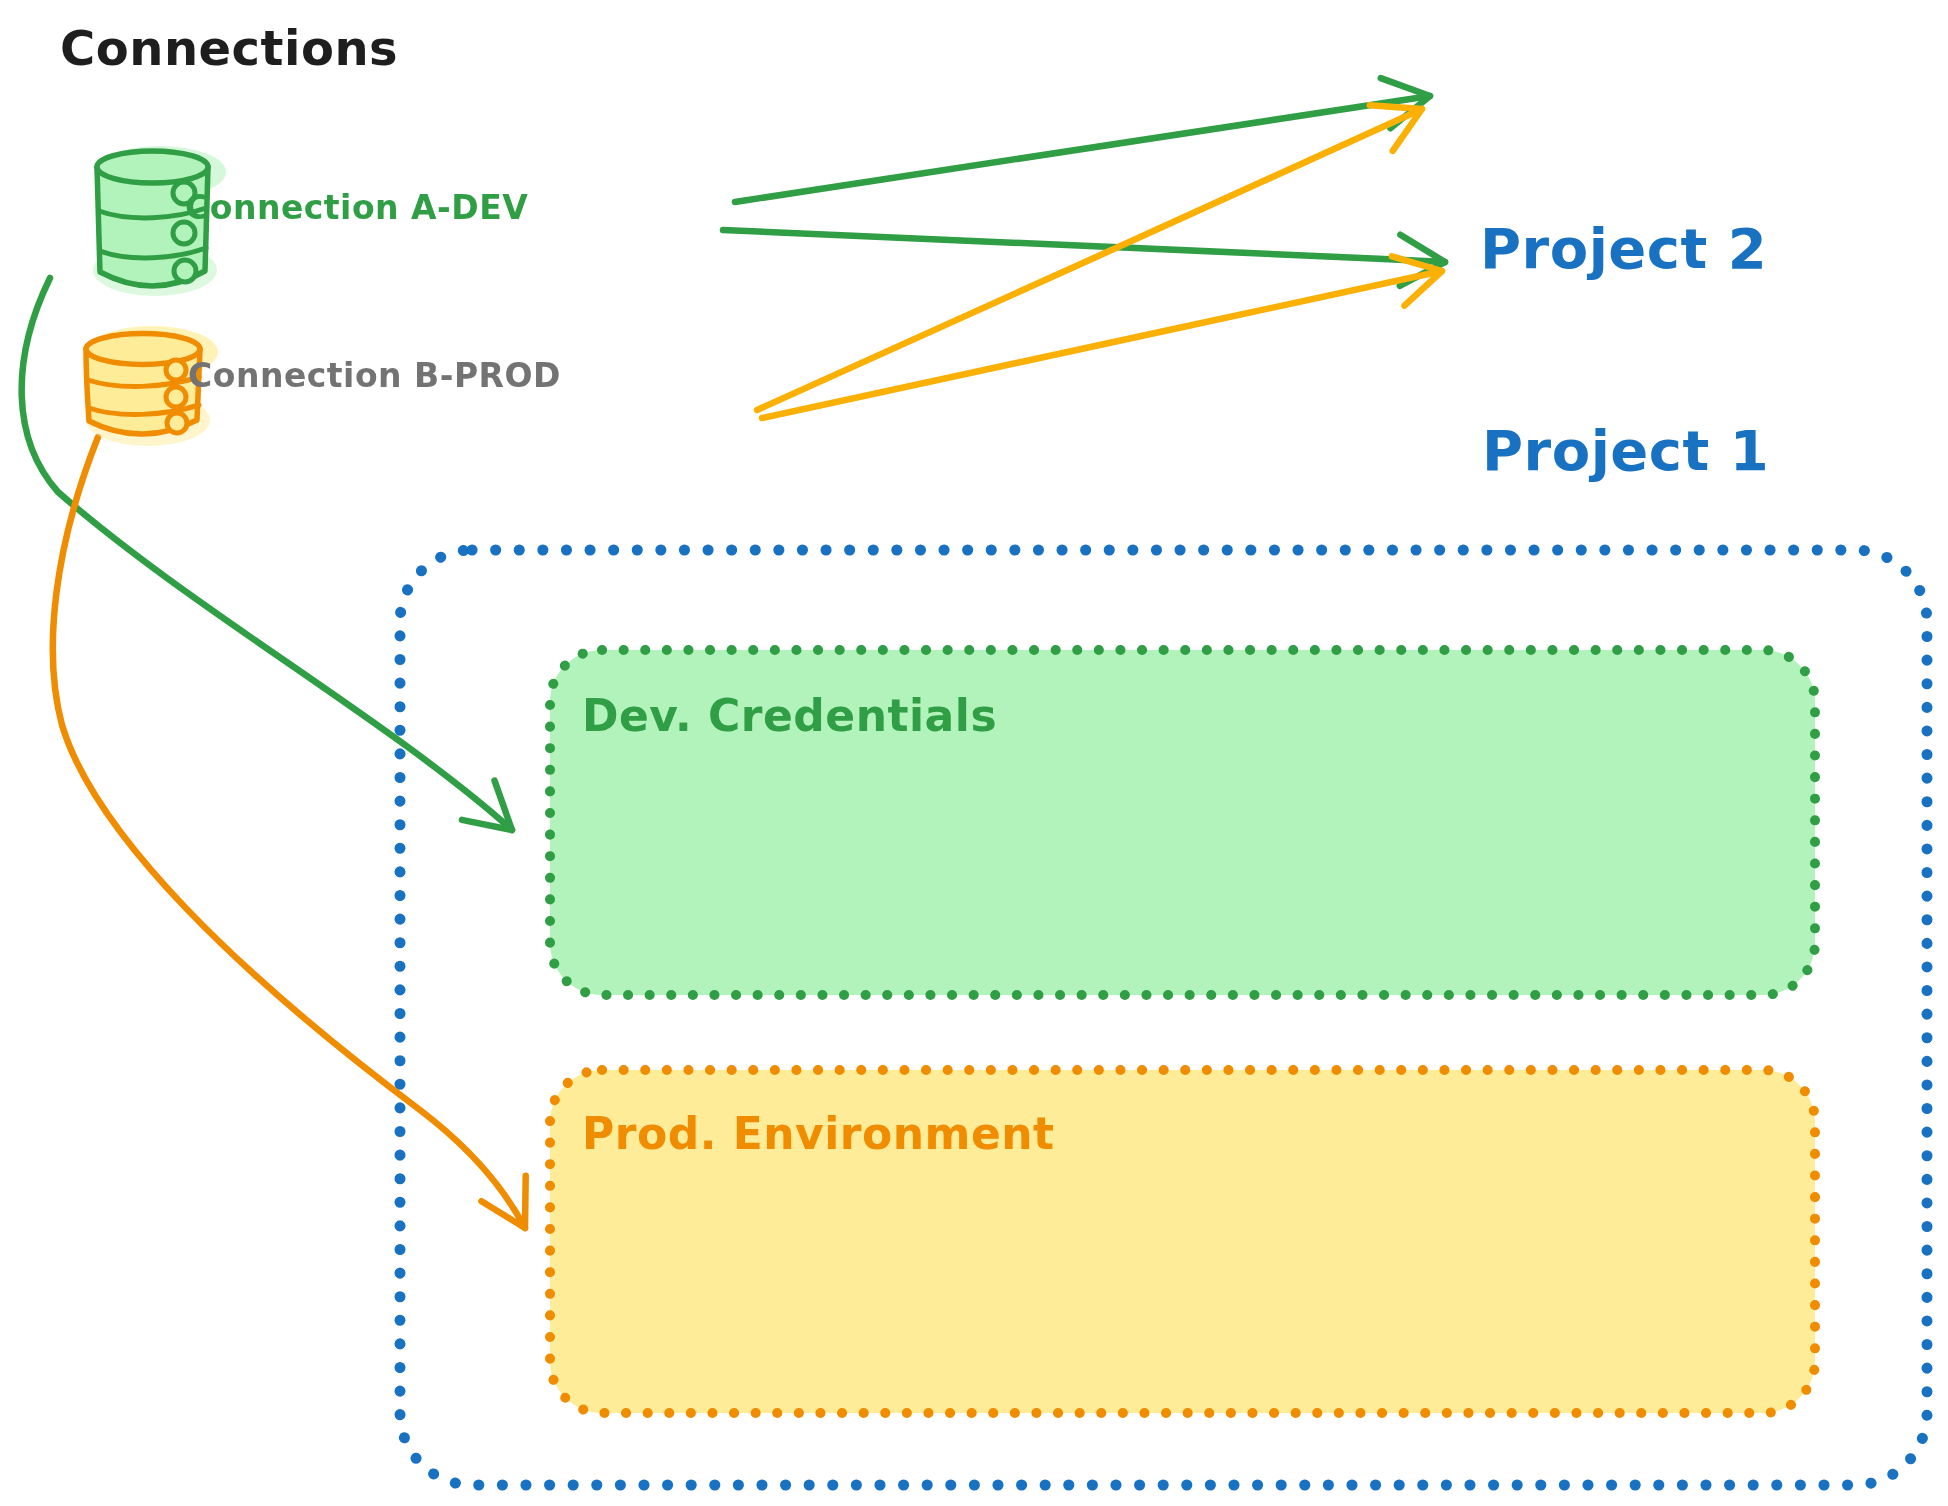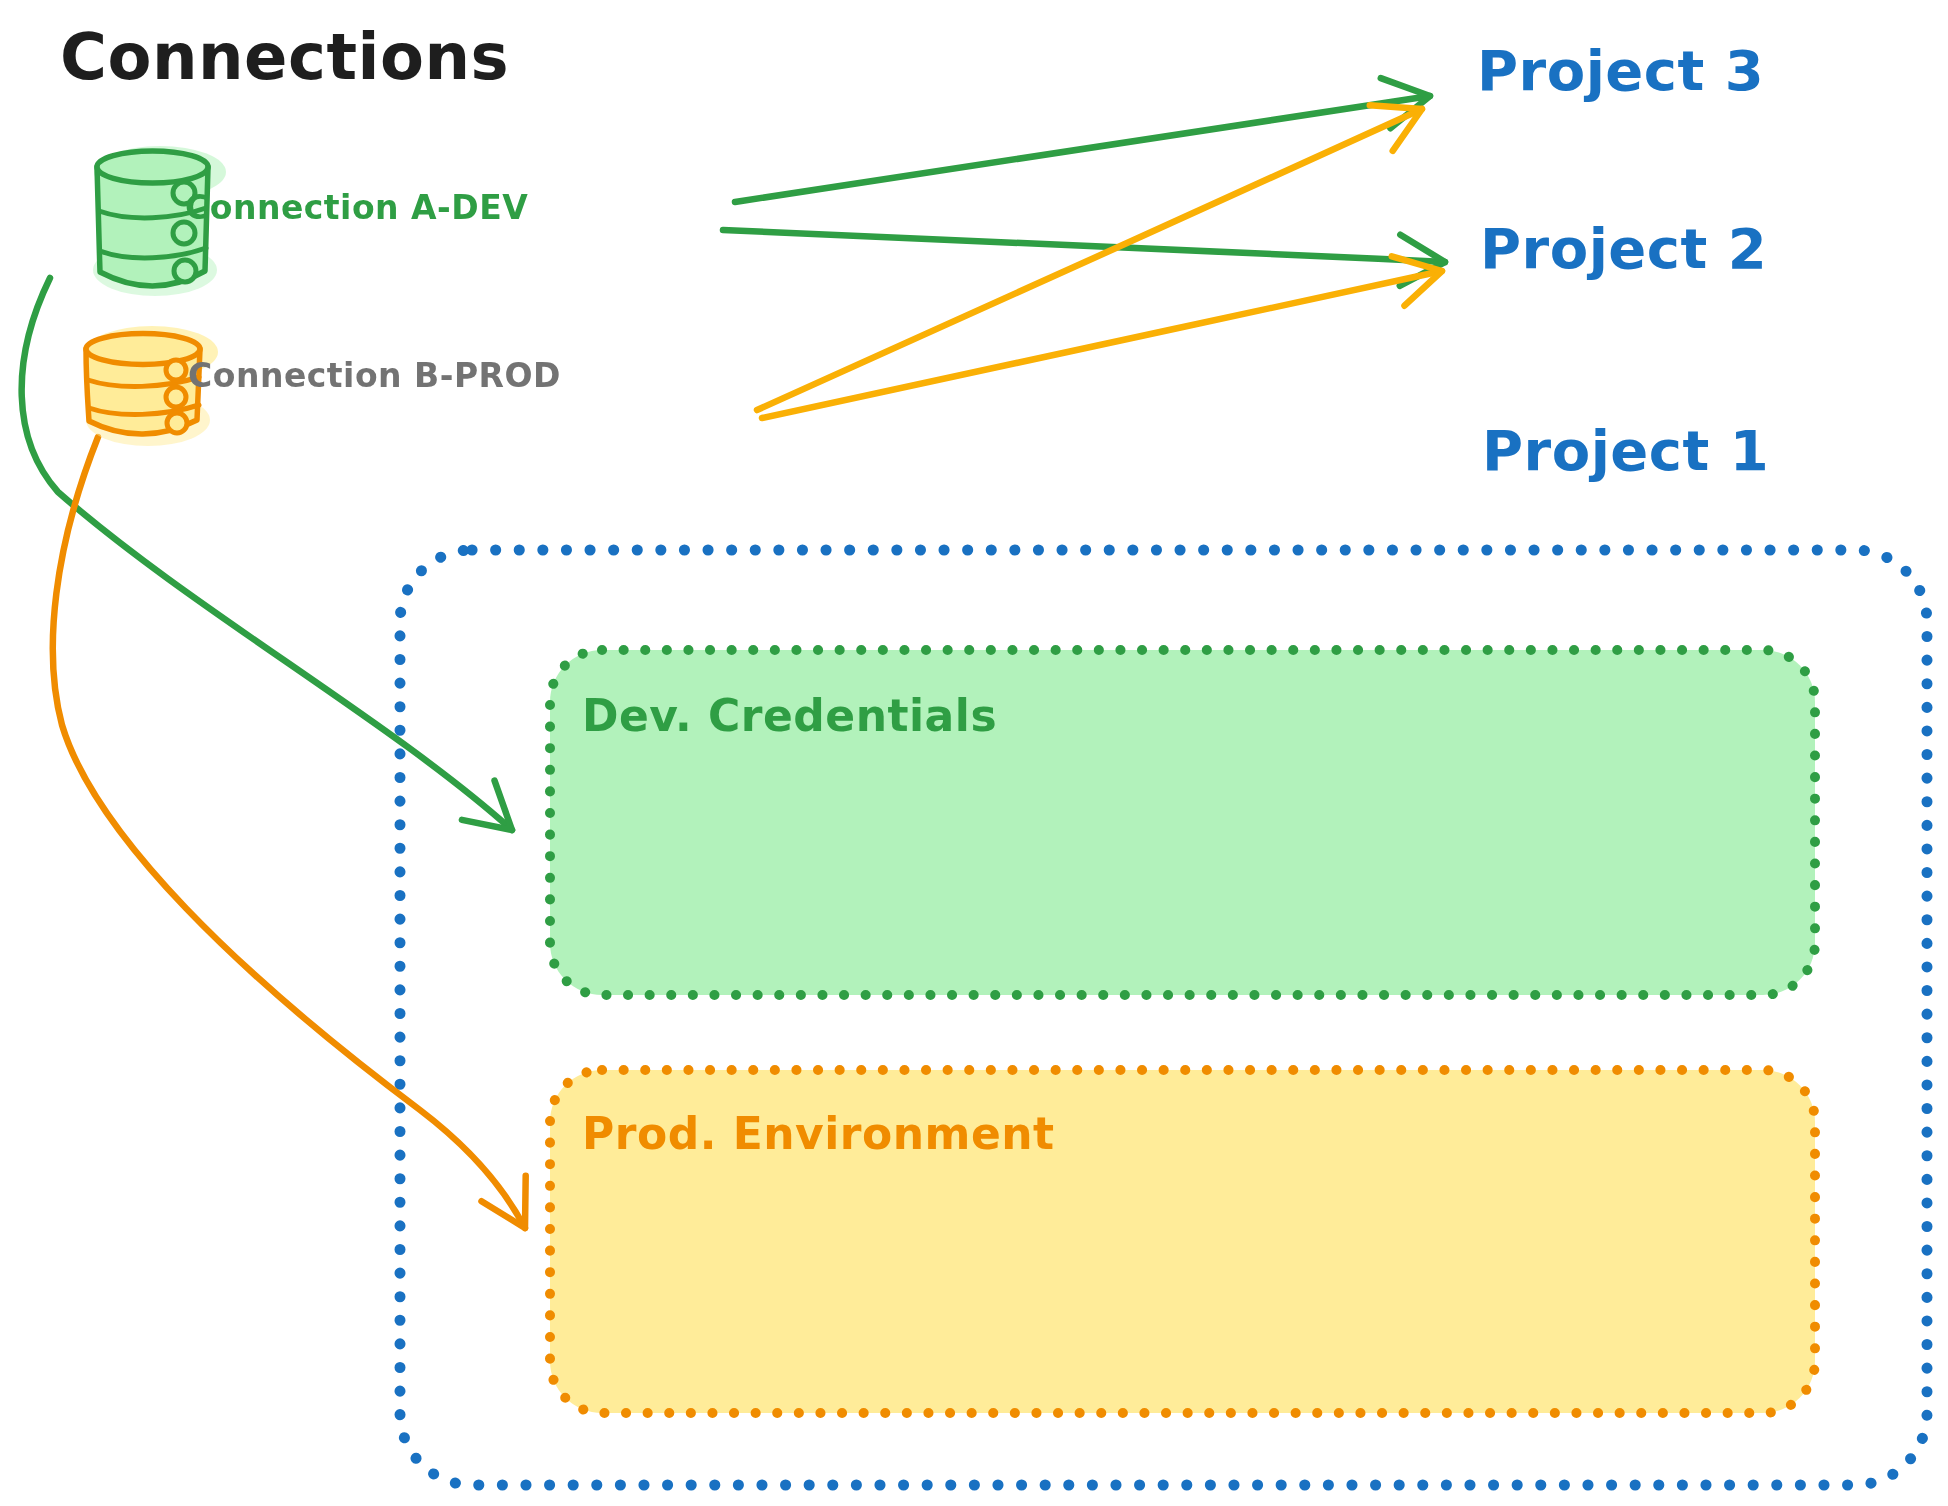--- a/index.html
+++ b/index.html
@@ -22,21 +22,21 @@
     height: 1506px;
   }
   .txt {
     position: absolute;
     white-space: nowrap;
     line-height: 1.1;
     letter-spacing: 0.5px;
   }
   .title {
     left: 60px; top: 22px;
-    font-size: 64px;
+    font-size: 48px;
     font-weight: 700;
     color: #1e1e1e;
   }
   .conn-label { font-size: 33px; font-weight: 600; }
   .conn-a { left: 185px; top: 190px; color: #2f9e44; }
   .conn-b { left: 188px; top: 358px; color: #737373; }
   .project-label {
     font-size: 56px;
     font-weight: 700;
     color: #1971c2;
@@ -114,21 +114,20 @@
       <circle cx="177" cy="423" r="10" fill="#ffec99" stroke="#f08c00" stroke-width="5"></circle>
     </g>
   </svg>
 
   <div class="txt title">Connections</div>
 
   <div class="txt conn-label conn-a">Connection A-DEV</div>
 
   <div class="txt conn-label conn-b">Connection B-PROD</div>
 
-  <div class="txt project-label p3">Project 3</div>
 
   <div class="txt project-label p2">Project 2</div>
 
   <div class="txt project-label p1">Project 1</div>
 
   <div class="txt env-title dev-title">Dev. Credentials</div>
 
 
   <div class="txt env-title prod-title">Prod. Environment</div>
 

